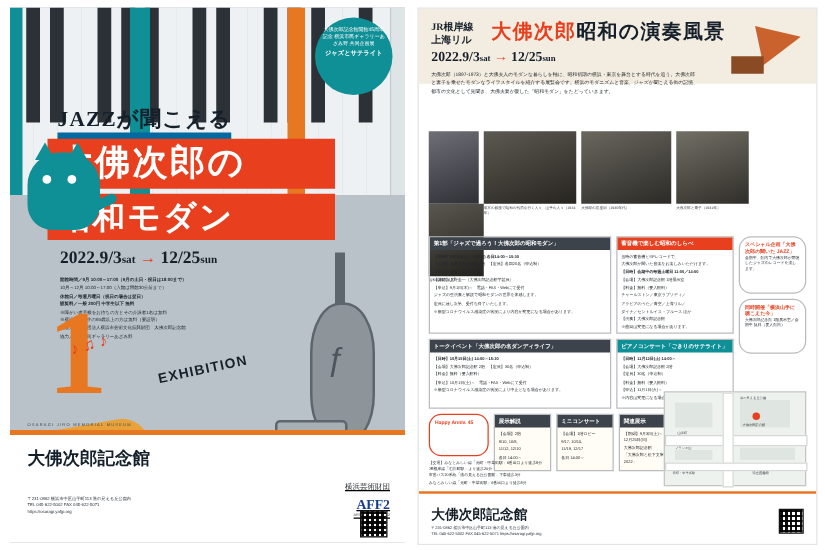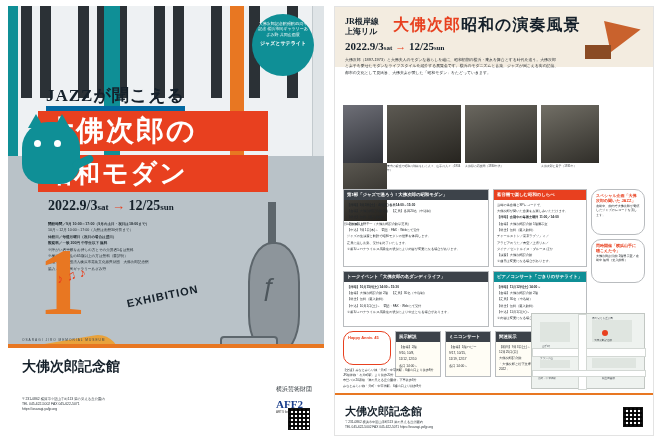--- a/index.html
+++ b/index.html
@@ -60,21 +60,21 @@
 
   .radio{position:absolute;right:46px;top:330px;width:54px;height:40px;background:#a8b0b6;border:2px solid #5d666c;border-radius:4px;}
   .radio .dial{position:absolute;left:32px;top:10px;width:14px;height:14px;border-radius:50%;background:#e8a23c;}
   .radio .grill{position:absolute;left:6px;top:8px;width:20px;height:20px;background:repeating-linear-gradient(180deg,#5d666c 0 1px,transparent 1px 3px);}
 
   .f-white{position:absolute;left:0;bottom:0;width:316px;height:86px;background:#fff;}
   .f-orange{position:absolute;left:0;bottom:86px;width:316px;height:4px;background:#e87722;}
   .museum{position:absolute;left:14px;bottom:58px;font-size:14px;font-weight:bold;color:#15202a;font-family:"Liberation Serif",serif;}
   .museum-en{position:absolute;left:14px;bottom:92px;font-size:3.2px;color:#3b444a;letter-spacing:1px;}
   .addr{position:absolute;left:14px;bottom:22px;width:170px;font-size:3.4px;line-height:1.5;color:#2b3338;}
-  .logos{position:absolute;right:12px;bottom:20px;text-align:left;}
+  .logos{position:absolute;right:12px;bottom:20px;text-align:right;text-decoration:underline;}
   .logos .yk{font-size:6px;color:#2b3338;margin-bottom:4px;}
   .logos .aff{font-size:11px;font-weight:bold;color:#1a3e8c;font-family:"Liberation Serif",serif;}
   .logos .affsub{font-size:3px;color:#444;}
   .qr{position:absolute;right:14px;bottom:4px;width:20px;height:20px;
      background:
       repeating-linear-gradient(90deg,#111 0 2px,#fff 2px 4px),
       repeating-linear-gradient(180deg,#111 0 2px,#fff 2px 4px);
      background-blend-mode:multiply;border:1px solid #111;}
 
   

